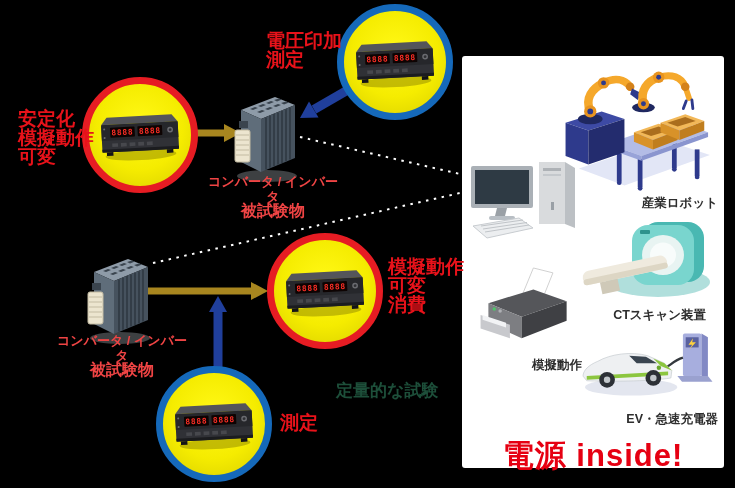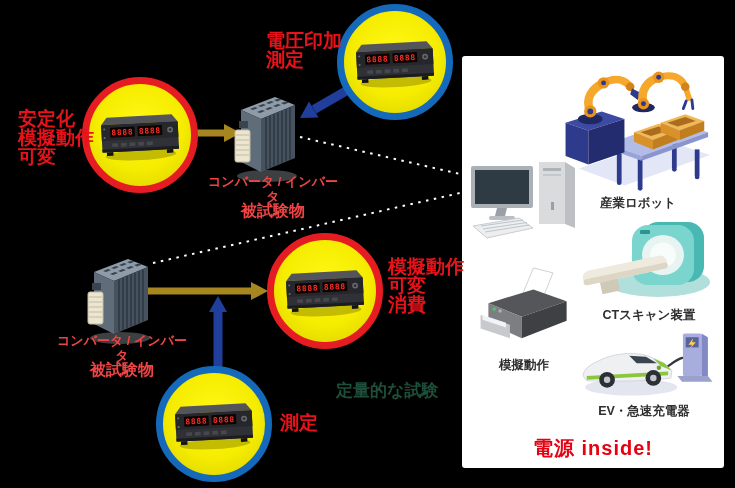--- a/index.html
+++ b/index.html
@@ -26,24 +26,24 @@
   .ann{position:absolute;z-index:3;font-weight:bold;white-space:nowrap;}
   .ann.red{color:#e8121a;font-size:19px;line-height:19px;}
   .ann.green{color:#1d4f3a;font-size:17px;}
   .dut-label{position:absolute;z-index:3;width:140px;text-align:center;color:#ef4444;font-weight:bold;}
   .dut-label .l1{display:block;font-size:13px;line-height:15px;}
   .dut-label .l2{display:block;font-size:16px;line-height:14px;}
 
   
   #panel{position:absolute;left:462px;top:56px;width:262px;height:412px;background:#fff;
          border-radius:3px;z-index:2;}
-  .panel-item-label{position:absolute;text-align:center;color:#2e2e2e;font-weight:bold;font-size:12.5px;}
+  .panel-item-label{position:absolute;text-align:right;color:#2e2e2e;font-weight:bold;font-size:12.5px;}
   .illus{position:absolute;}
   #tagline{position:absolute;left:0;top:379px;width:100%;text-align:center;color:#e60012;
-           font-weight:bold;font-size:20px;letter-spacing:1px;}
+           font-weight:bold;font-size:31px;letter-spacing:1px;}
 </style>
 </head>
 <body>
 
 <div id="stage">
 
   <svg width="0" height="0" style="position:absolute" aria-hidden="true">
     <defs>
       <symbol id="sym-psu" viewBox="0 0 130 78">
         <ellipse cx="65" cy="66" rx="49" ry="7" fill="#8f8800" opacity="0.5"></ellipse>
@@ -261,21 +261,21 @@
       <rect x="52" y="3" width="62" height="60" rx="16" fill="#79d5ce"></rect>
       <ellipse cx="83" cy="33" rx="21" ry="20" fill="#e8f4f2"></ellipse>
       <ellipse cx="83" cy="33" rx="13" ry="12.5" fill="#f8fcfb"></ellipse>
       <rect x="60" y="8" width="10" height="4" rx="1" fill="#2e938d"></rect>
       <g transform="rotate(-12 50 48)">
         <rect x="2" y="40" width="86" height="14" rx="7" fill="#efeade"></rect>
         <rect x="2" y="48" width="86" height="6" rx="3" fill="#ddd6c4"></rect>
         <rect x="18" y="54" width="18" height="12" fill="#cfc9b8"></rect>
       </g>
     </svg>
-    <div class="panel-item-label" style="left:116px;top:251px;width:142px">CTスキャン装置</div>
+    <div class="panel-item-label" style="left:102px;top:251px;width:142px">CTスキャン装置</div>
 
     <svg class="illus" style="left:14px;top:210px" width="104" height="88" viewBox="0 0 105 90">
       <polygon points="58,2 78,7 64,42 44,36" fill="#ffffff" stroke="#d0d0d0" stroke-width="1"></polygon>
       <polygon points="12,38 58,24 92,36 46,52" fill="#55565a"></polygon>
       <polygon points="12,38 46,52 46,74 12,58" fill="#7d7e82"></polygon>
       <polygon points="46,52 92,36 92,56 46,74" fill="#3f4044"></polygon>
       <polygon points="4,50 34,60 34,74 4,64" fill="#c8c9cd"></polygon>
       <polygon points="6,50 30,58 30,63 6,55" fill="#f2f3f5"></polygon>
       <circle cx="18" cy="44" r="1.8" fill="#4fc36a"></circle>
       <circle cx="24" cy="46" r="1.8" fill="#aeb0b4"></circle>
@@ -293,18 +293,18 @@
       <path d="M8,52 C8,46 14,40 24,36 C38,28 60,25 78,30 L96,38 L104,46 L103,54 C80,58 30,58 12,57 Z" fill="#eef0f2" stroke="#c9ced2" stroke-width="0.8"></path>
       <polygon points="58,30 76,31 88,38 66,38" fill="#3a4550"></polygon>
       <polygon points="84,33 96,38 104,46 92,41" fill="#8cc63f"></polygon>
       <polygon points="12,52 100,47 100,51 12,56" fill="#8cc63f"></polygon>
       <circle cx="34" cy="56" r="8.5" fill="#2c3036"></circle>
         <circle cx="34" cy="56" r="3.5" fill="#c2c7cb"></circle>
       <circle cx="84" cy="54" r="8.5" fill="#2c3036"></circle>
         <circle cx="84" cy="54" r="3.5" fill="#c2c7cb"></circle>
       <circle cx="90" cy="43" r="2.4" fill="#68a52e"></circle>
     </svg>
-    <div class="panel-item-label" style="left:108px;top:347px;width:148px">EV・急速充電器</div>
+    <div class="panel-item-label" style="left:108px;top:355px;width:148px">EV・急速充電器</div>
 
     <div id="tagline">電源 inside!</div>
   </div>
 
 </div>
 
 </body></html>

